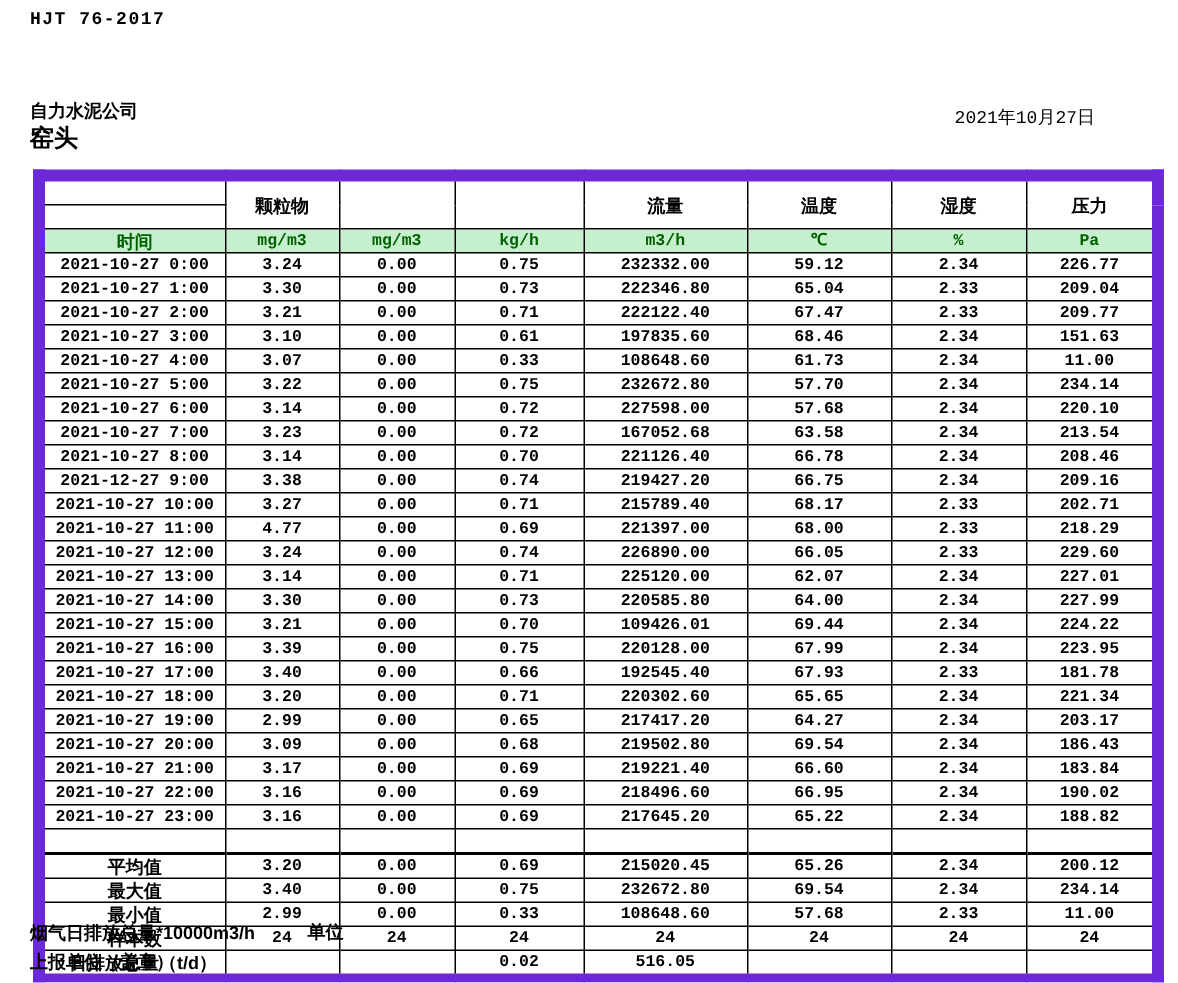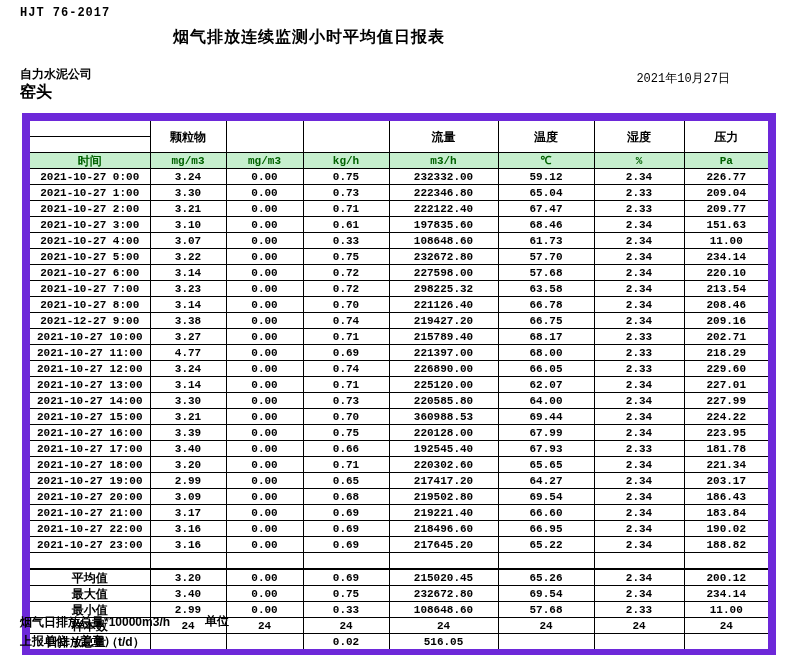--- a/index.html
+++ b/index.html
@@ -88,21 +88,20 @@
     position:absolute;left:205px;top:613px;
     font-weight:bold;font-size:12px;
   }
 </style>
 </head>
 <body>
 
 <div class="page">
 
   <div class="standard">HJT 76-2017</div>
-  <div class="title">烟气排放连续监测小时平均值日报表</div>
   <div class="company">自力水泥公司</div>
   <div class="station">窑头</div>
   <div class="date">2021年10月27日</div>
 
   <table class="report">
     <colgroup>
       <col style="width:124px">
       <col style="width:76px">
       <col style="width:77px">
       <col style="width:86px">
@@ -205,21 +204,21 @@
           <td>227598.00</td>
           <td>57.68</td>
           <td>2.34</td>
           <td>220.10</td>
         </tr>
         <tr>
           <td>2021-10-27 7:00</td>
           <td>3.23</td>
           <td>0.00</td>
           <td>0.72</td>
-          <td>298225.32</td>
+          <td>167052.68</td>
           <td>63.58</td>
           <td>2.34</td>
           <td>213.54</td>
         </tr>
         <tr>
           <td>2021-10-27 8:00</td>
           <td>3.14</td>
           <td>0.00</td>
           <td>0.70</td>
           <td>221126.40</td>
@@ -285,21 +284,21 @@
           <td>220585.80</td>
           <td>64.00</td>
           <td>2.34</td>
           <td>227.99</td>
         </tr>
         <tr>
           <td>2021-10-27 15:00</td>
           <td>3.21</td>
           <td>0.00</td>
           <td>0.70</td>
-          <td>360988.53</td>
+          <td>109426.01</td>
           <td>69.44</td>
           <td>2.34</td>
           <td>224.22</td>
         </tr>
         <tr>
           <td>2021-10-27 16:00</td>
           <td>3.39</td>
           <td>0.00</td>
           <td>0.75</td>
           <td>220128.00</td>

